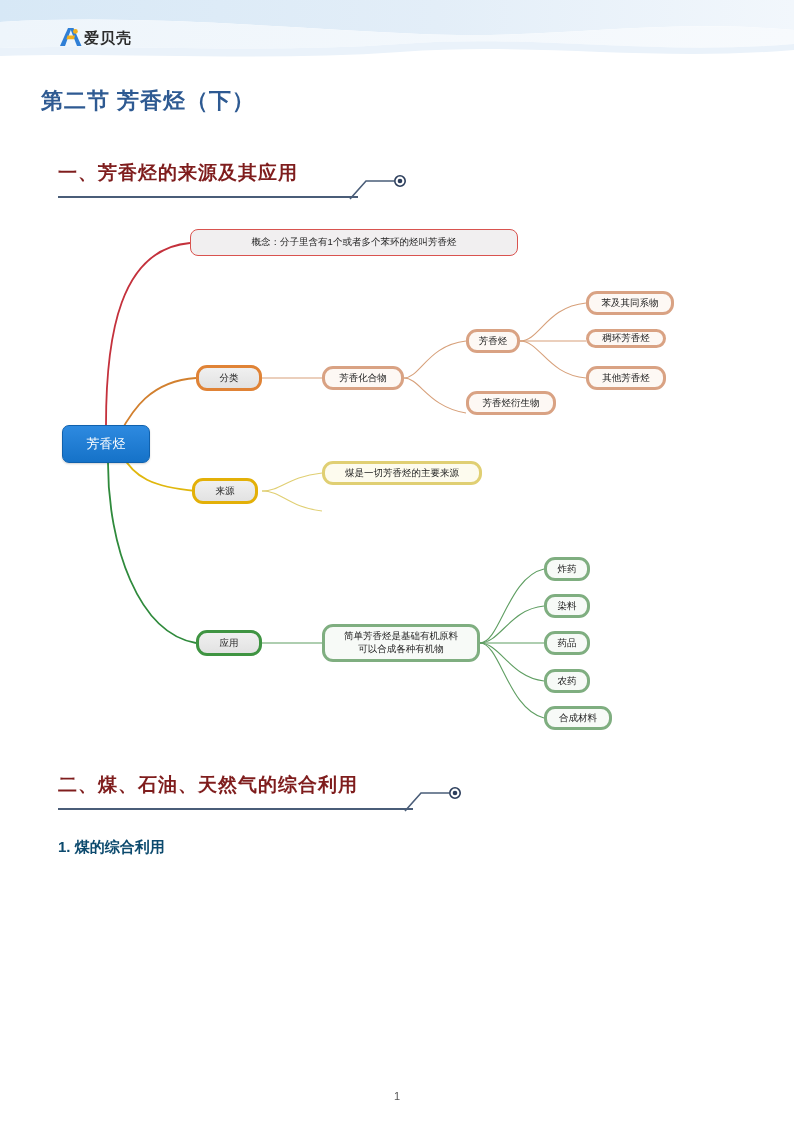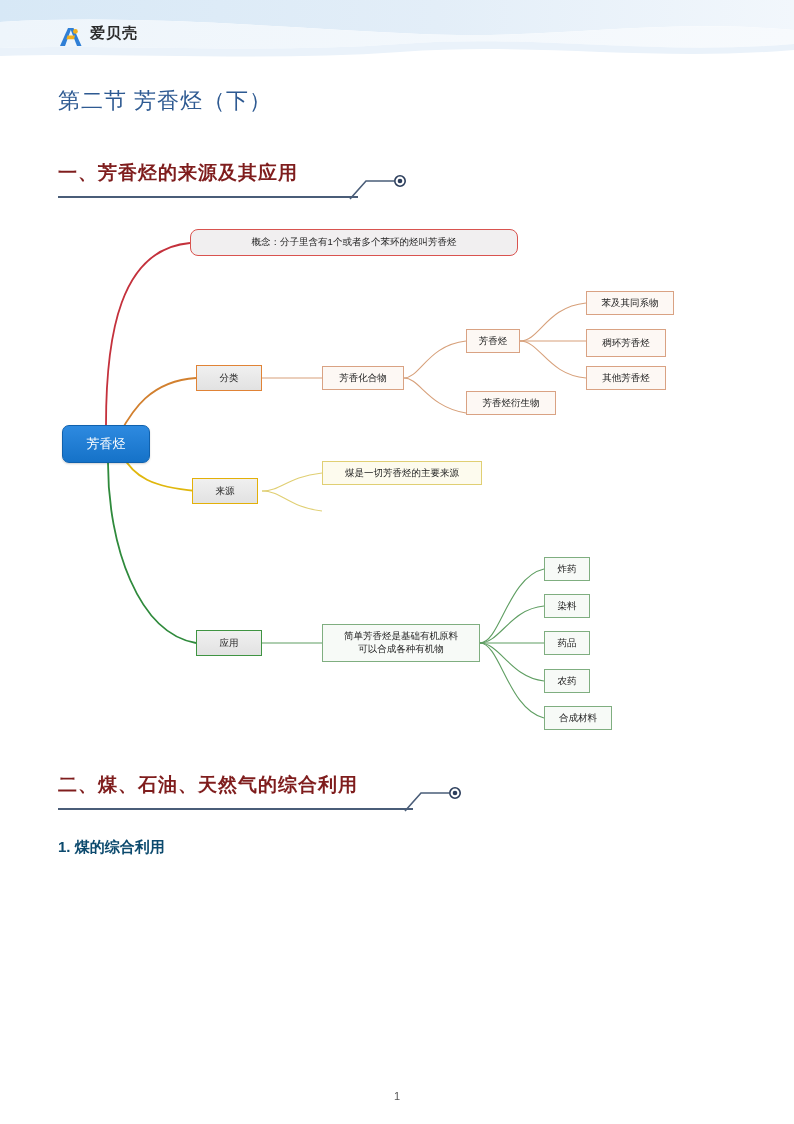--- a/index.html
+++ b/index.html
@@ -22,39 +22,38 @@
     left: 0; top: 0;
     width: 794px; height: 72px;
     overflow: hidden;
   }
   .banner svg { display: block; }
 
   .logo-wrap {
     position: absolute;
     left: 58px; top: 25px;
     display: flex;
-    align-items: flex-start;
-    gap: 6px;
+    align-items: center;
     z-index: 5;
   }
   .logo-mark { width: 26px; height: 24px; display: block; }
   .logo-text {
     font-size: 15px;
     color: #2b2b2b;
     font-weight: 600;
     letter-spacing: 1px;
     line-height: 1;
   }
 
   
   .doc-title {
     position: absolute;
-    left: 58px; top: 86px;
+    left: 41px; top: 86px;
     font-size: 22px;
-    font-weight: normal;
+    font-weight: bold;
     color: #2e5a92;
     letter-spacing: 1px;
   }
 
   
   .section-head {
     position: absolute;
     left: 58px;
     width: 420px;
     height: 38px;
@@ -111,22 +110,22 @@
   .node {
     position: absolute;
     box-sizing: border-box;
     display: flex;
     align-items: center;
     justify-content: center;
     text-align: center;
     font-size: 9.5px;
     line-height: 1.35;
     white-space: pre-line;
-    border-radius: 0;
-    border: 1px solid #d946ef;
+    border-radius: 11px;
+    border: 3px solid #d946ef;
     background: #fff;
     color: #222;
     padding: 2px 5px;
   }
 
   .node-root {
     background: linear-gradient(#2e8ae0, #1572c8);
     border: 1px solid #1061ad;
     border-radius: 7px;
     color: #ffffff;
@@ -219,21 +218,21 @@
 
   <div class="node node-root" style="left:62px; top:210px; width:88px; height:38px;">芳香烃</div>
 
   <div class="node node-tint-red" style="left:190px; top:14px; width:328px; height:27px;">概念：分子里含有1个或者多个苯环的烃叫芳香烃</div>
 
   <div class="node node-gray-orng" style="left:196px; top:150px; width:66px; height:26px;">分类</div>
   <div class="node node-tint-orng" style="left:322px; top:151px; width:82px; height:24px;">芳香化合物</div>
   <div class="node node-tint-orng" style="left:466px; top:114px; width:54px; height:24px;">芳香烃</div>
   <div class="node node-tint-orng" style="left:466px; top:176px; width:90px; height:24px;">芳香烃衍生物</div>
   <div class="node node-tint-orng" style="left:586px; top:76px; width:88px; height:24px;">苯及其同系物</div>
-  <div class="node node-tint-orng" style="left:586px; top:114px; width:80px; height:28px;">稠环芳香烃</div>
+  <div class="node node-tint-orng" style="left:586px; top:114px; width:80px; height:19px;">稠环芳香烃</div>
   <div class="node node-tint-orng" style="left:586px; top:151px; width:80px; height:24px;">其他芳香烃</div>
 
   <div class="node node-gray-gold" style="left:192px; top:263px; width:66px; height:26px;">来源</div>
   <div class="node node-tint-gold" style="left:322px; top:246px; width:160px; height:24px;">煤是一切芳香烃的主要来源</div>
 
   <div class="node node-gray-green" style="left:196px; top:415px; width:66px; height:26px;">应用</div>
   <div class="node node-tint-green" style="left:322px; top:409px; width:158px; height:38px;">简单芳香烃是基础有机原料
 可以合成各种有机物</div>
   <div class="node node-tint-green" style="left:544px; top:342px; width:46px; height:24px;">炸药</div>
   <div class="node node-tint-green" style="left:544px; top:379px; width:46px; height:24px;">染料</div>

